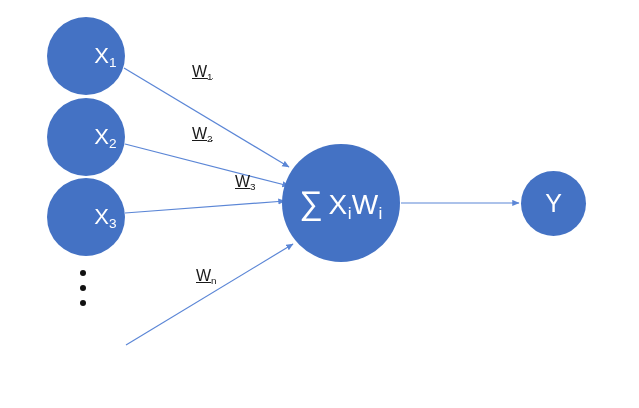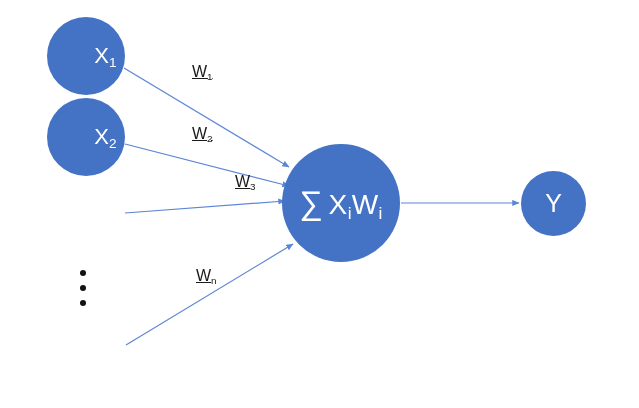--- a/index.html
+++ b/index.html
@@ -122,20 +122,25 @@
       <span>X</span><span class="sub">1</span>
     </span>
   </div>
 
   <div class="node input-node" style="left:47px; top:98px;">
     <span class="node-label">
       <span>X</span><span class="sub">2</span>
     </span>
   </div>
 
+  <div class="node input-node" style="left:47px; top:178px;">
+    <span class="node-label">
+      <span>X</span><span class="sub">3</span>
+    </span>
+  </div>
 
 
   <div class="dots" style="left:80px; top:270px;">
     <span class="dot"></span>
     <span class="dot"></span>
     <span class="dot"></span>
   </div>
 
   <div class="node sum-node" style="left:282px; top:144px;">
     <span class="node-label">

